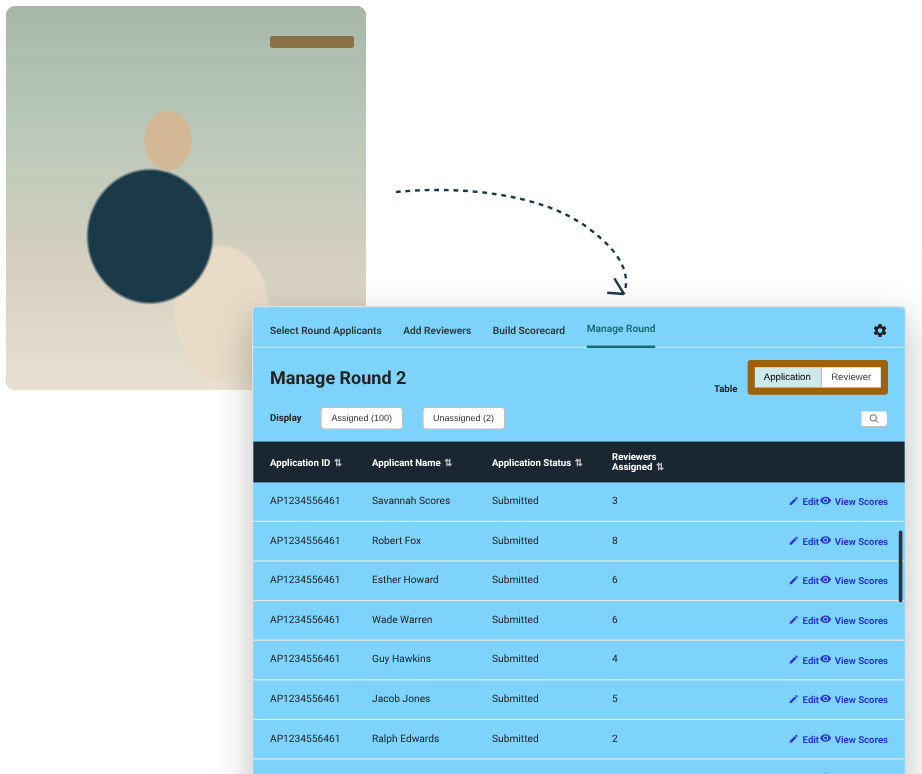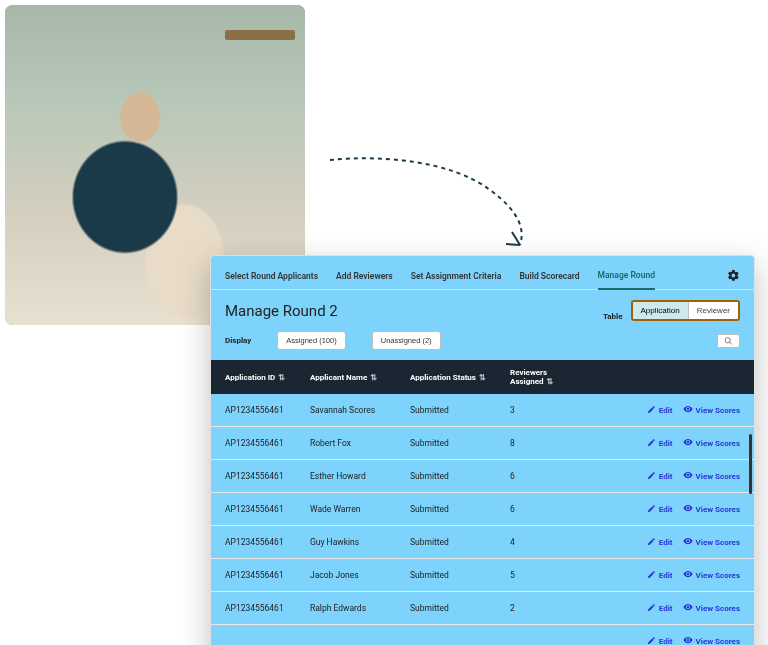--- a/index.html
+++ b/index.html
@@ -7,65 +7,64 @@
   .photo{position:absolute;left:5px;top:5px;width:300px;height:320px;border-radius:8px;overflow:hidden;background:linear-gradient(135deg,#8a9b8f 0%,#5a6b5f 100%)}
   .photo::before{content:"";position:absolute;width:100%;height:100%;background:radial-gradient(ellipse at 45% 35%,#d4b896 0%,#d4b896 8%,transparent 9%),radial-gradient(ellipse at 40% 60%,#1a3a4a 0%,#1a3a4a 20%,transparent 21%),radial-gradient(ellipse at 60% 80%,#e8dcc8 0%,#e8dcc8 15%,transparent 16%),linear-gradient(180deg,#a8b8a8 0%,#b8c8b8 30%,#d8d0c0 70%,#e8e0d0 100%)}
   .shelf{position:absolute;right:10px;top:25px;width:70px;height:10px;background:#8b6f47;border-radius:2px}
   .arrow{position:absolute;left:320px;top:150px;width:220px;height:110px;pointer-events:none;z-index:5}
   .app-window{position:absolute;left:210px;top:255px;width:545px;height:476px;background:#7dd3fc;border:1px solid #e0e0e0;border-radius:4px;box-shadow:0 10px 30px rgba(0,0,0,.25);overflow:hidden;display:flex;flex-direction:column}
   .tabs-row{display:flex;align-items:center;padding:8px 14px 0;border-bottom:1px solid #e0e0e0;gap:18px;font-size:8.5px;font-weight:600;color:#333;position:relative}
   .tab{padding:6px 0 8px;cursor:pointer;white-space:nowrap}
   .tab.active{color:#1a6b6b;border-bottom:2px solid #1a6b6b;margin-bottom:-1px}
   .gear{margin-left:auto;cursor:pointer;color:#222}
   .title-row{display:flex;align-items:center;padding:10px 14px 4px}
-  .page-title{font-size:15px;font-weight:400;color:#222}
+  .page-title{font-size:15px;font-weight:700;color:#222}
   .seg-outer{margin-left:auto;display:flex;align-items:flex-end;gap:8px}
   .seg-label{font-size:8px;font-weight:700;color:#222}
-  .seg{display:flex;border:2px solid #a16207;border-radius:3px;overflow:hidden}
+  .seg{display:flex;border:6px solid #a16207;border-radius:3px;overflow:hidden}
   .seg-btn{font-size:8px;padding:4px 8px;background:#fff;cursor:pointer;border:none}
   .seg-btn.active{background:#cfe8ec;border-right:1px solid #bfbfbf}
   .seg-btn:not(.active){color:#444}
-  .filter-row{display:flex;align-items:center;padding:6px 14px 10px;gap:26px}
+  .filter-row{display:flex;align-items:center;padding:6px 14px 10px;gap:16px}
   .display-label{font-size:8px;font-weight:700;color:#222}
   .chip{font-size:7.5px;padding:4px 8px;border:1px solid #bfbfbf;border-radius:3px;background:#fff;cursor:pointer;color:#333}
   .search-wrap{margin-left:auto;display:flex;align-items:stretch}
   .search-input{font-size:8px;padding:4px 6px;border:1px solid #bfbfbf;border-radius:3px 0 0 3px;width:170px;background:#fff;color:#333}
   .search-input::placeholder{color:#999}
   .search-btn{border:1px solid #bfbfbf;border-left:none;border-radius:0 3px 3px 0;background:#fff;width:22px;display:flex;align-items:center;justify-content:center;cursor:pointer}
   .table-head{display:flex;align-items:center;background:#1a2733;color:#fff;font-size:8px;font-weight:700;padding:8px 14px}
   .col-id{width:85px}
   .col-name{width:100px}
   .col-status{width:100px}
   .col-rev{width:70px}
   .col-actions{flex:1}
   .sort-ic{margin-left:3px;opacity:.7}
   .rows{flex:1;overflow:hidden;position:relative}
   .row{display:flex;align-items:center;padding:10px 14px;border-bottom:1px solid #e8e8e8;font-size:8.5px;color:#222}
-  .actions{flex:1;display:flex;justify-content:flex-end;gap:10px;align-items:center}
+  .actions{flex:1;display:flex;justify-content:flex-end;align-items:center}
   .action-link{color:#2a36d8;font-weight:700;font-size:8px;cursor:pointer;display:flex;align-items:center;gap:3px}
   .scrollhint{position:absolute;right:2px;top:40px;width:3px;height:60px;background:#333;border-radius:2px}
 </style>
 </head>
 <body>
 
 <div class="photo">
   <div class="shelf"></div>
 </div>
 
 <svg class="arrow" viewBox="0 0 220 110">
   <path d="M 10 10 C 60 5, 130 10, 170 40 C 200 62, 205 80, 200 95" stroke="#1a3a4a" stroke-width="2" fill="none" stroke-dasharray="4 4"></path>
   <path d="M 200 95 L 192 82 M 200 95 L 186 94" stroke="#1a3a4a" stroke-width="2" fill="none"></path>
 </svg>
 
 <div class="app-window">
 
   <div class="tabs-row">
     <div class="tab">Select Round Applicants</div>
     <div class="tab">Add Reviewers</div>
-    <div class="tab">Set Assignment Criteria</div>
     <div class="tab">Build Scorecard</div>
     <div class="tab active">Manage Round</div>
     <span class="gear">
       <svg width="13" height="13" viewBox="0 0 24 24" fill="currentColor">
           <path d="M19.14,12.94a7,7,0,0,0,.05-.94,7,7,0,0,0-.05-.94l2.11-1.65a.5.5,0,0,0,.12-.64l-2-3.46a.5.5,0,0,0-.61-.22l-2.49,1a7,7,0,0,0-1.62-.94l-.38-2.65A.5.5,0,0,0,13.78,2H9.78a.5.5,0,0,0-.49.42L8.91,5.07a7,7,0,0,0-1.62.94l-2.49-1a.5.5,0,0,0-.61.22l-2,3.46a.5.5,0,0,0,.12.64L4.42,11a7,7,0,0,0-.05.94,7,7,0,0,0,.05.94L2.31,14.53a.5.5,0,0,0-.12.64l2,3.46a.5.5,0,0,0,.61.22l2.49-1a7,7,0,0,0,1.62.94l.38,2.65a.5.5,0,0,0,.49.42h4a.5.5,0,0,0,.49-.42l.38-2.65a7,7,0,0,0,1.62-.94l2.49,1a.5.5,0,0,0,.61-.22l2-3.46a.5.5,0,0,0-.12-.64ZM11.78,15.5A3.5,3.5,0,1,1,15.28,12,3.5,3.5,0,0,1,11.78,15.5Z"></path>
         </svg>
     </span>
   </div>
 
   <div class="title-row">

